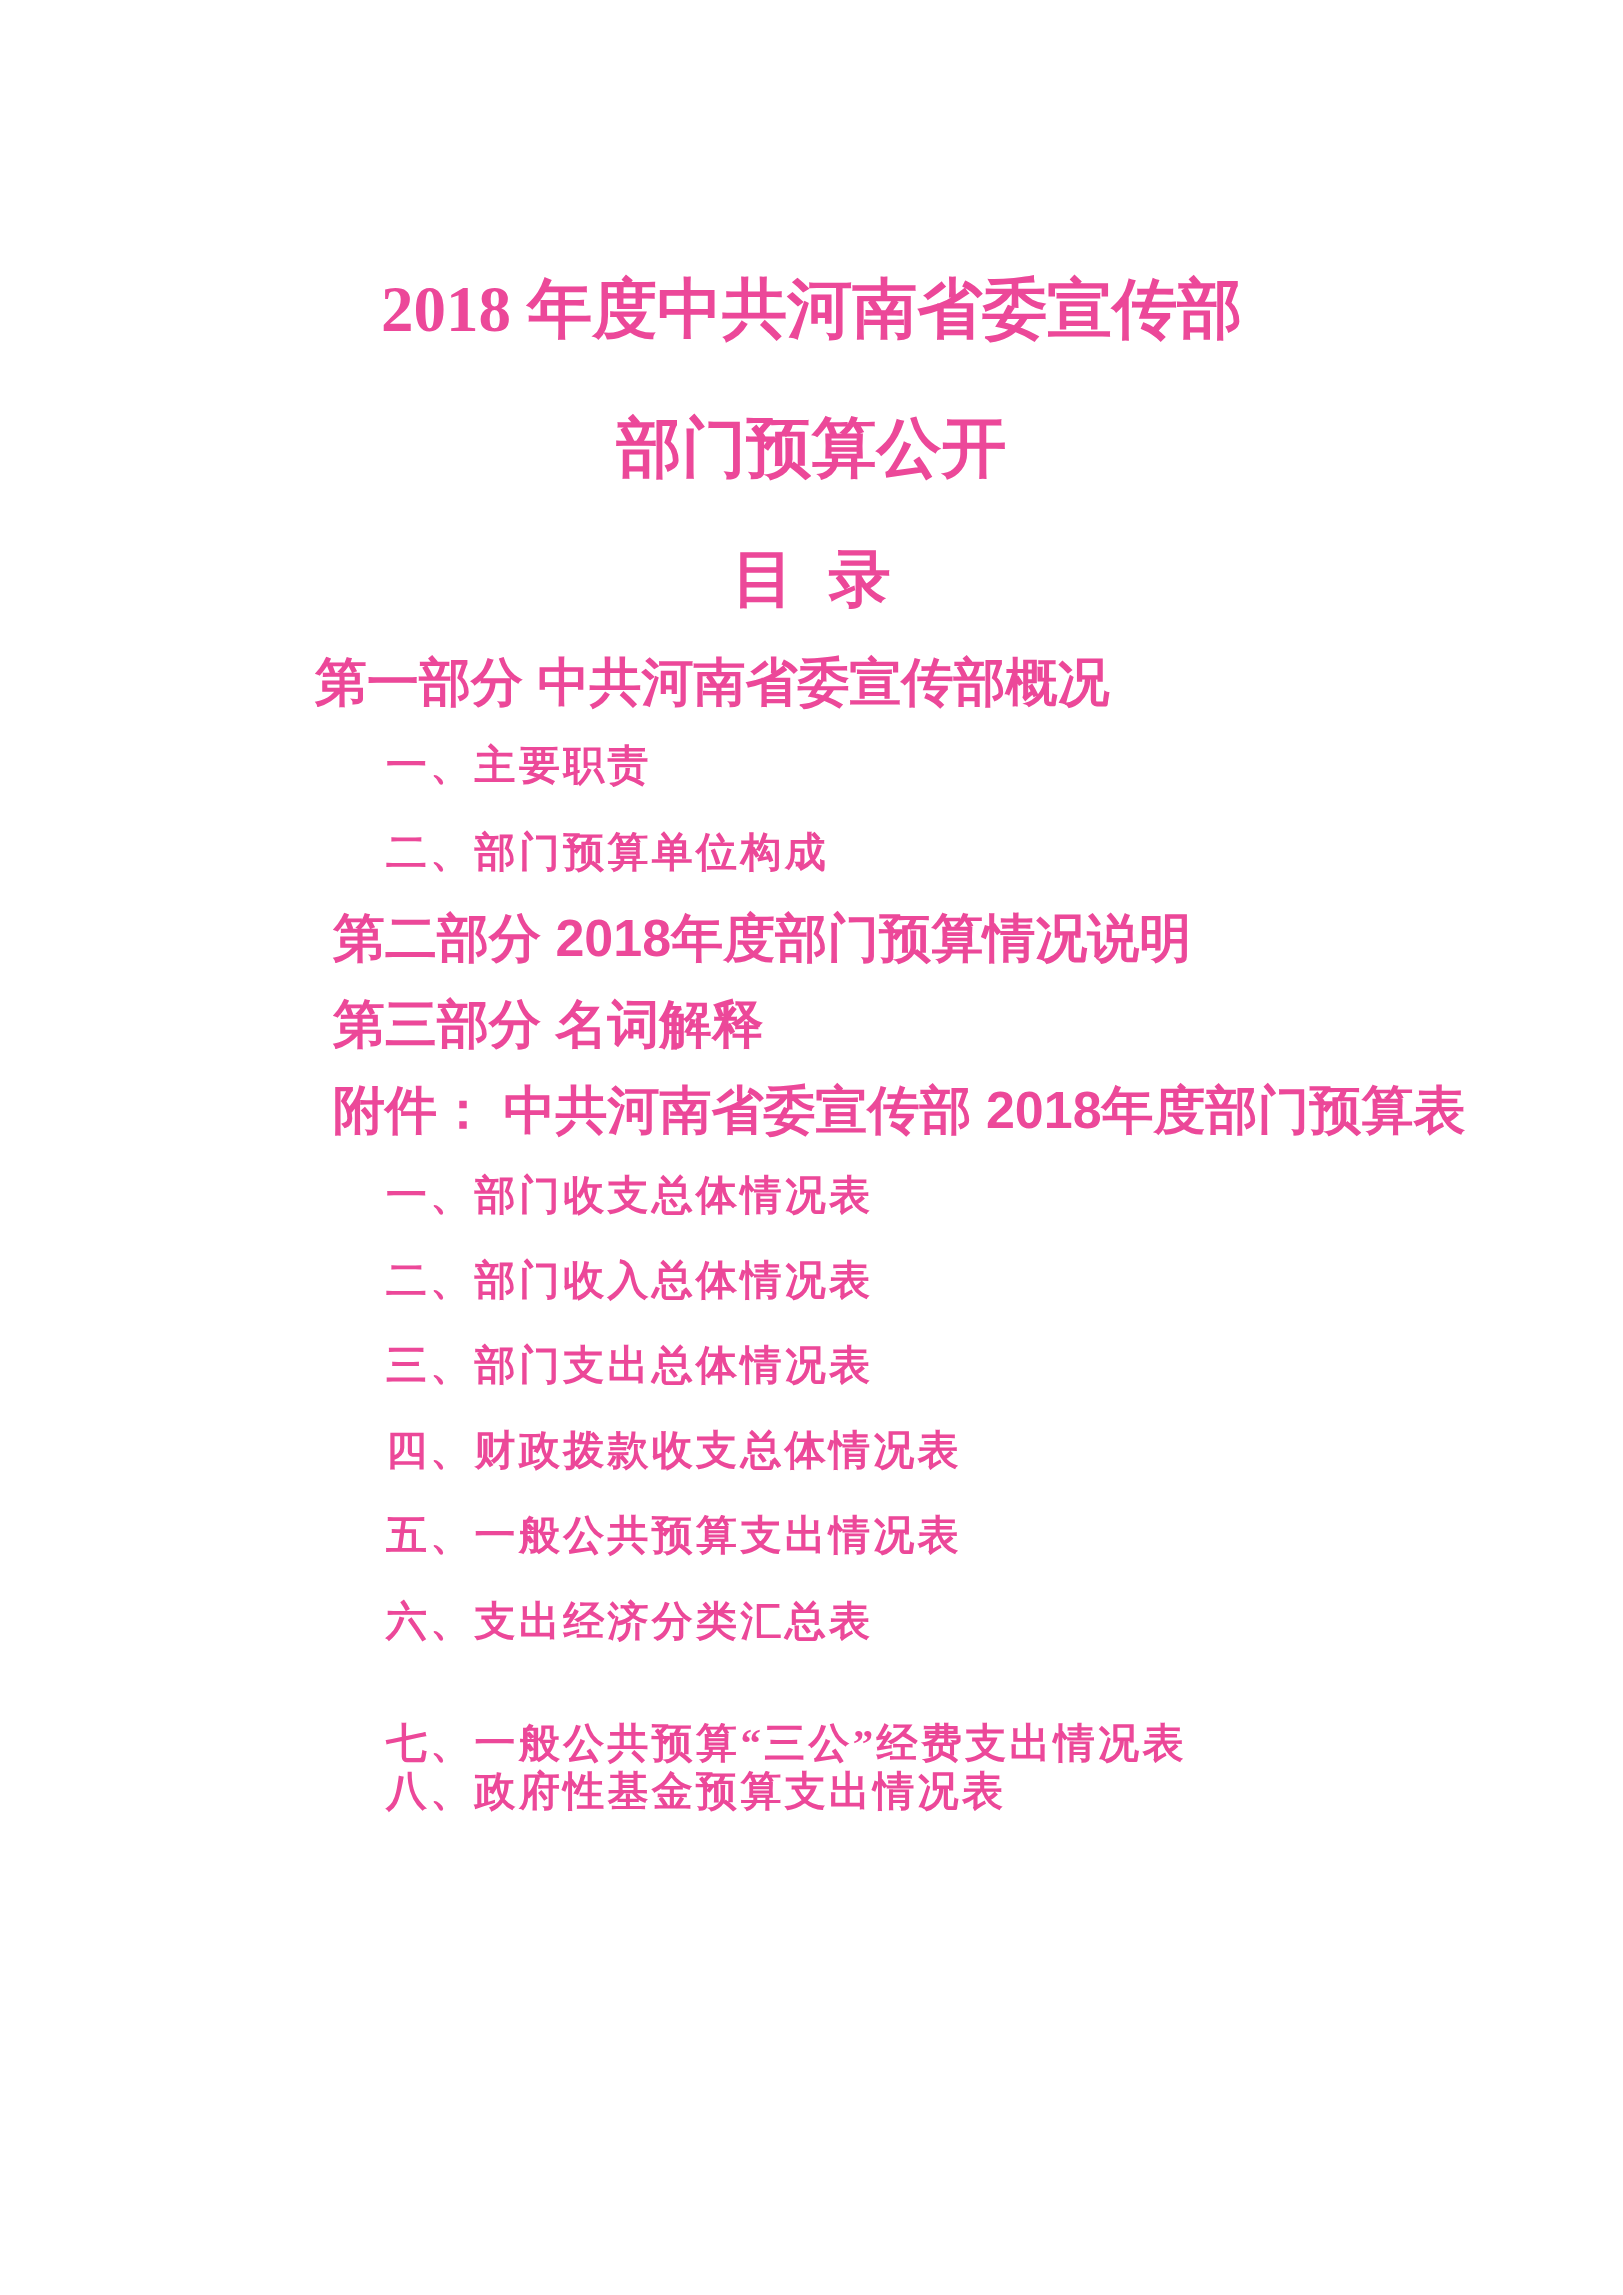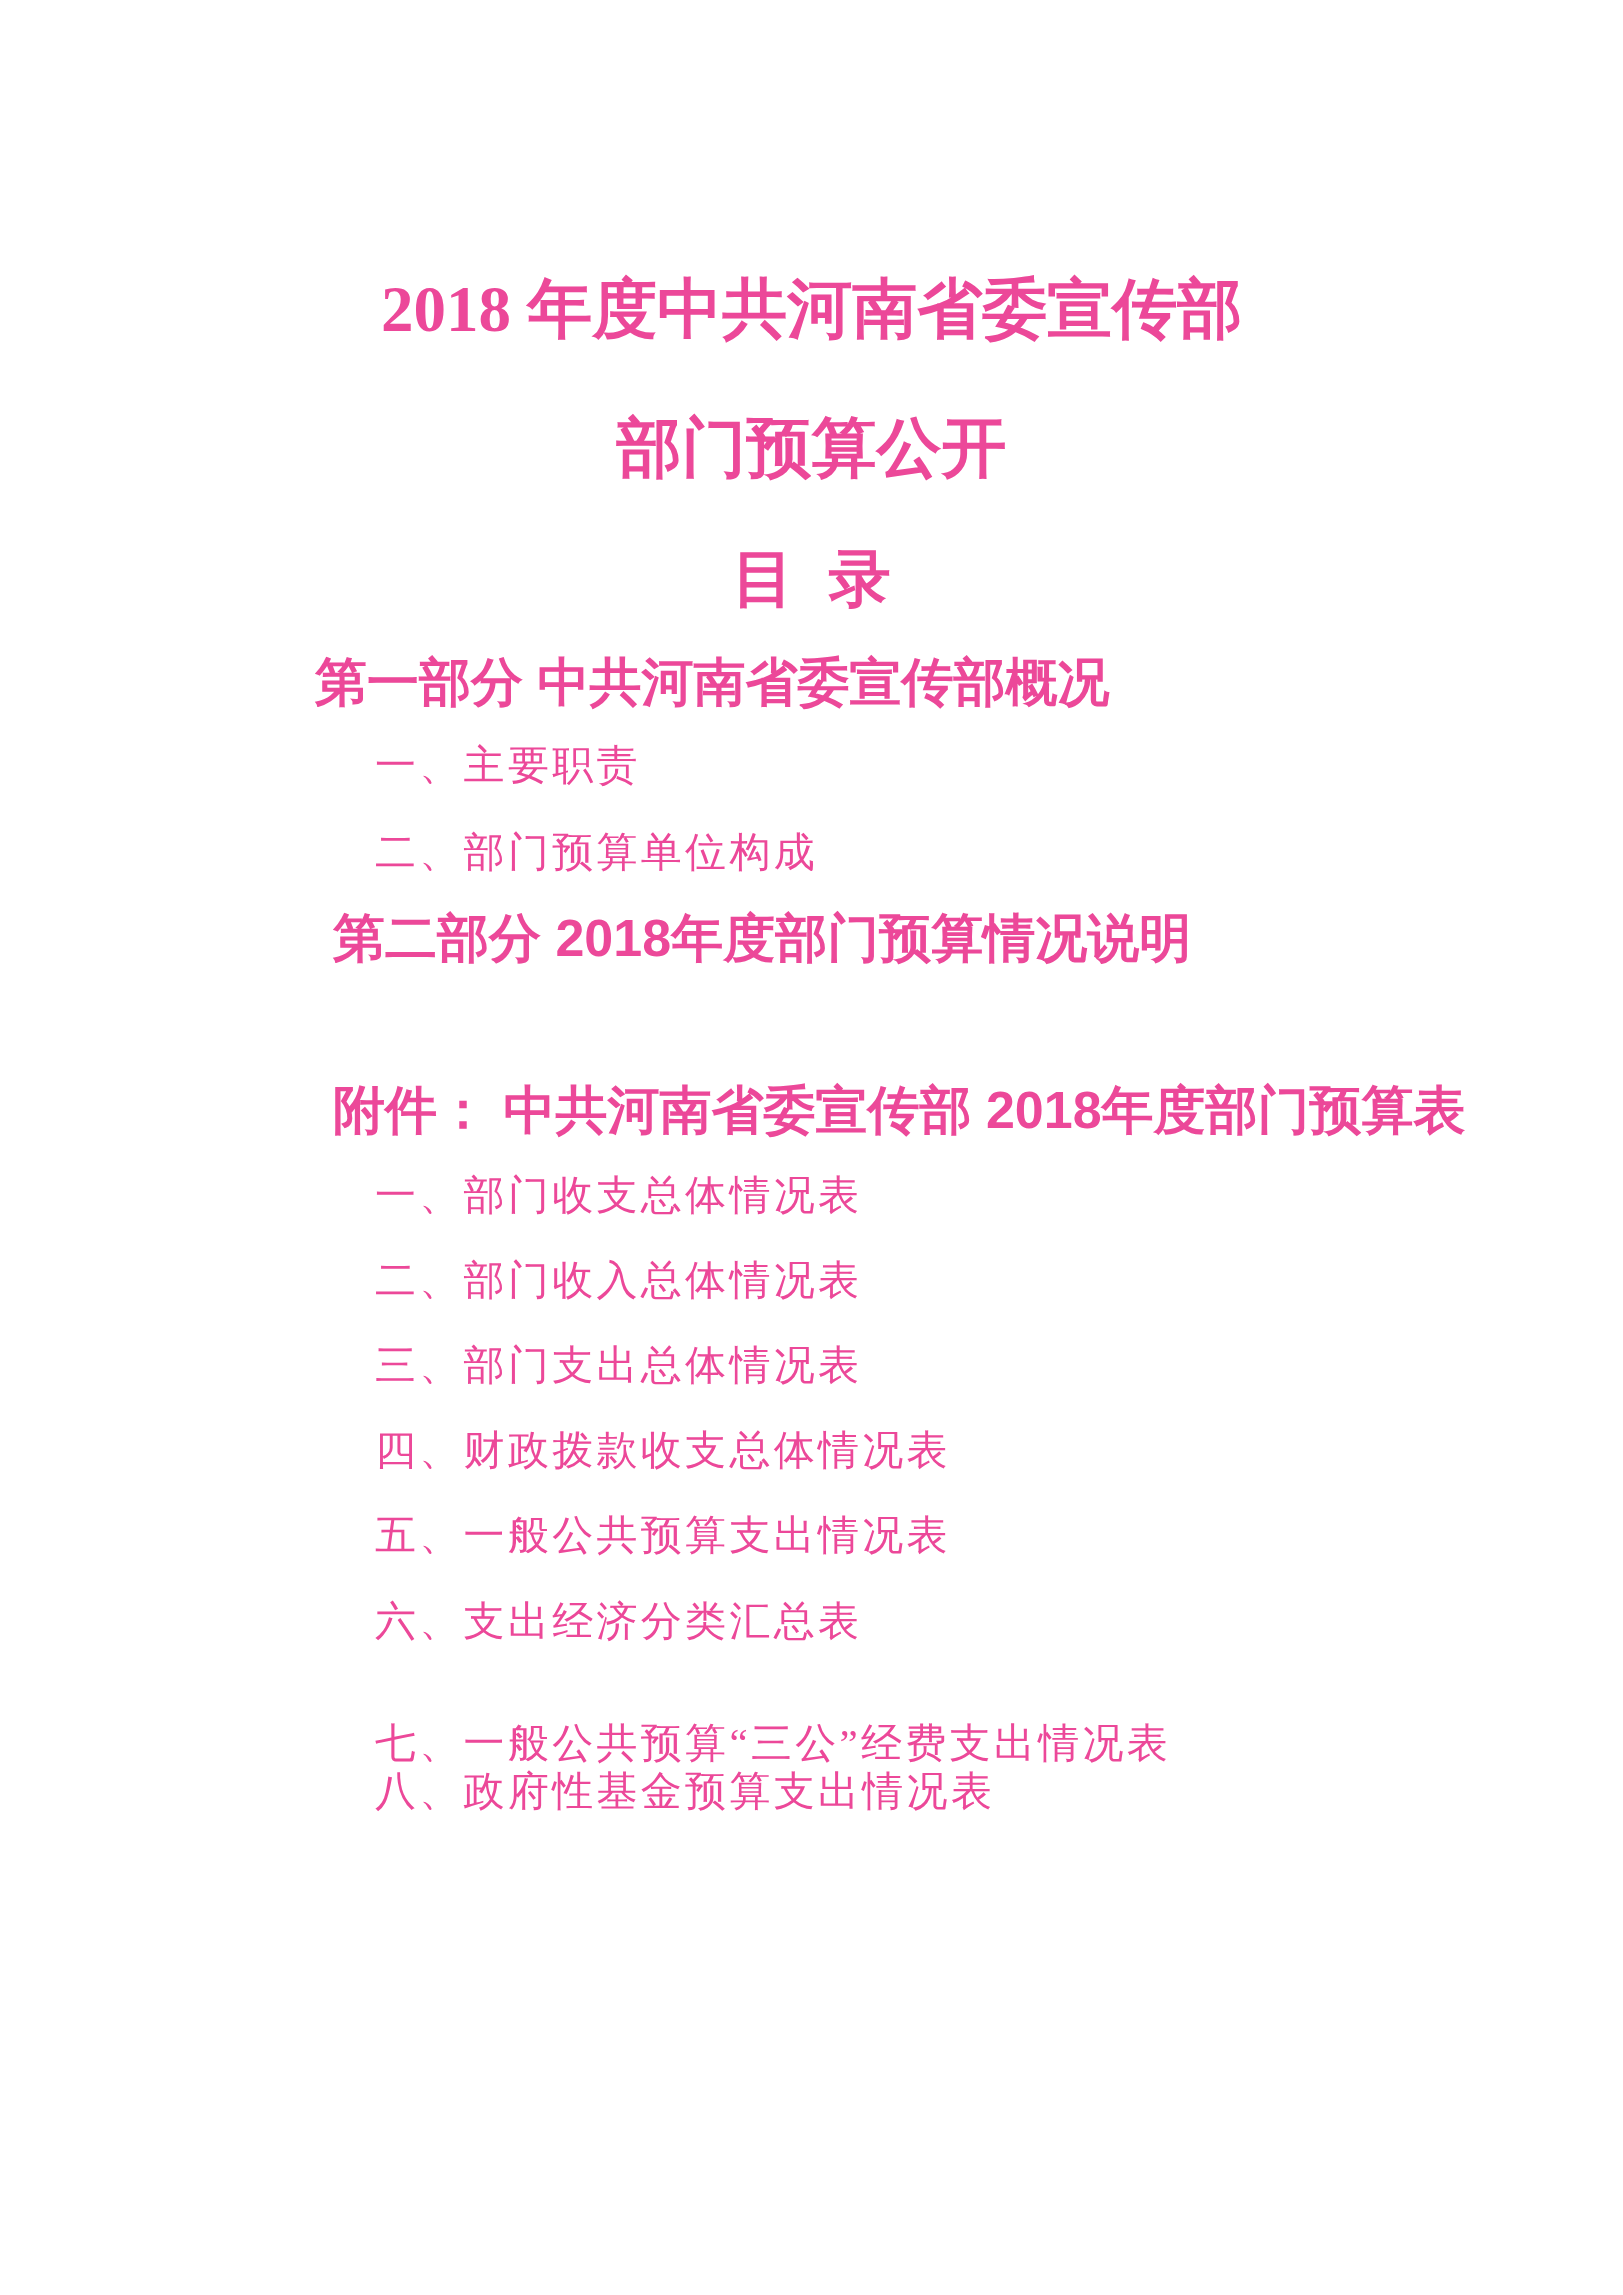--- a/index.html
+++ b/index.html
@@ -46,23 +46,23 @@
     font-weight: bold;
     font-size: 52px;
     line-height: 44px;
   }
   .sec-1 { left: 315px; top: 660px; }
   .sec-2 { left: 333px; top: 916px; }
   .sec-3 { left: 333px; top: 1002px; }
   .sec-appendix { left: 333px; top: 1088px; }
   
   .toc-item {
-    left: 375px;
+    left: 386px;
     font-family: "Liberation Serif", serif;
-    font-weight: normal;
+    font-weight: bold;
     font-size: 41px;
     line-height: 41px;
     letter-spacing: 3.3px;
   }
   .p1-item-1 { top: 745px; }
   .p1-item-2 { top: 832px; }
   .ap-item-1 { top: 1175px; }
   .ap-item-2 { top: 1260px; }
   .ap-item-3 { top: 1345px; }
   .ap-item-4 { top: 1430px; }
@@ -83,20 +83,21 @@
   <div class="line toc-heading">目  录</div>
 
   <div class="line sec-heading sec-1">第一部分 中共河南省委宣传部概况</div>
 
   <div class="line toc-item p1-item-1">一、主要职责</div>
 
   <div class="line toc-item p1-item-2">二、部门预算单位构成</div>
 
   <div class="line sec-heading sec-2">第二部分 2018年度部门预算情况说明</div>
 
+  <div class="line sec-heading sec-3">第三部分 名词解释</div>
 
   <div class="line sec-heading sec-appendix">附件： 中共河南省委宣传部 2018年度部门预算表</div>
 
   <div class="line toc-item ap-item-1">一、部门收支总体情况表</div>
 
   <div class="line toc-item ap-item-2">二、部门收入总体情况表</div>
 
   <div class="line toc-item ap-item-3">三、部门支出总体情况表</div>
 
   <div class="line toc-item ap-item-4">四、财政拨款收支总体情况表</div>

